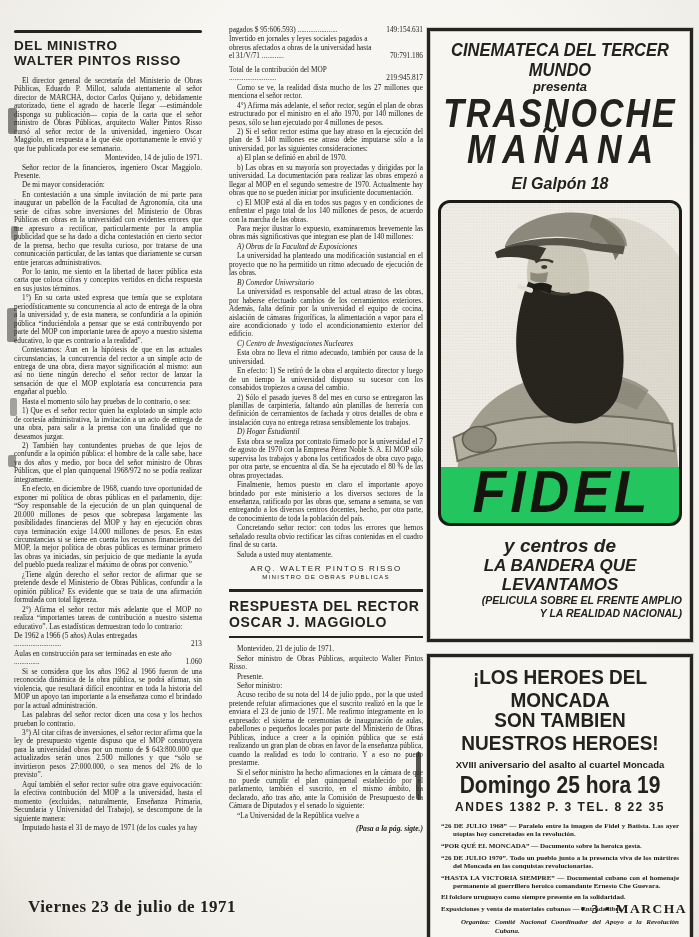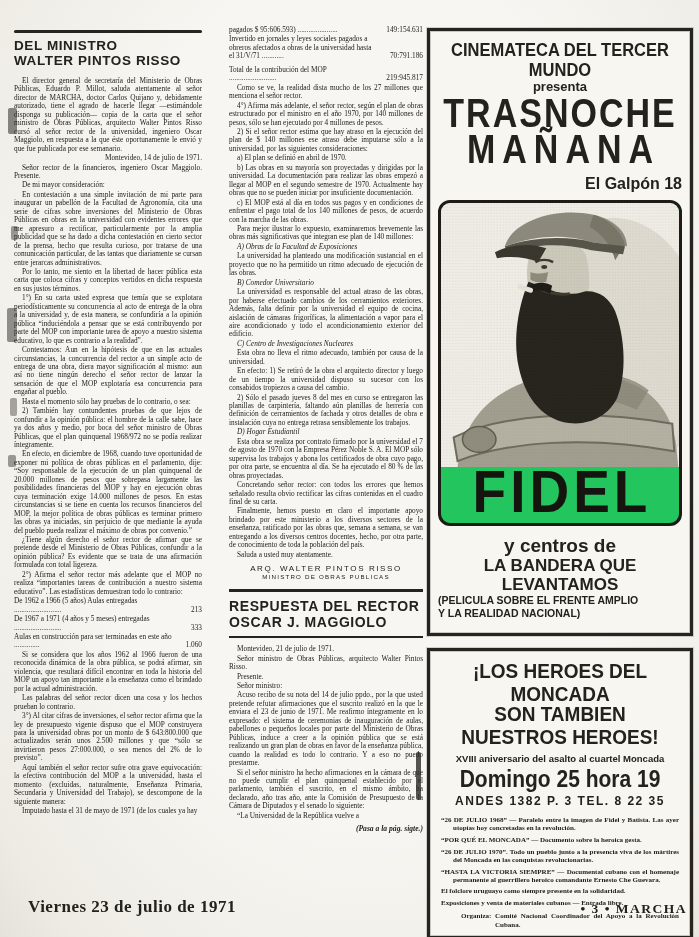--- a/index.html
+++ b/index.html
@@ -40,56 +40,56 @@
   
   .a2-rule-top { height:3px; background:#26241f; margin:9px 0 6px; }
   .a2-title { font-family:"Liberation Sans", sans-serif; font-weight:bold; font-size:14px;
               line-height:16px; letter-spacing:.6px; }
   .a2-rule-bottom { height:2px; background:#26241f; margin:6px 0 7px; }
   .continuation { font-weight:bold; font-style:italic; text-align:right; font-size:7.6px; margin-top:4px; }
 
   
   .ad { border:3px solid #26241f; background:#f7f6f1;
         box-shadow: inset 0 0 0 1px rgba(38,36,31,.22), 0 0 0 1px rgba(38,36,31,.18); }
-  #cinemateca { padding:10px 8px 13px; }
+  #cinemateca { padding:10px 8px 19px;font-style:italic; }
   .cin-presenter { font-family:"Liberation Sans", sans-serif; font-weight:bold; font-size:16.5px;
                    text-align:center; line-height:18px; transform:scaleY(1.15); }
   .cin-presents  { font-family:"Liberation Sans", sans-serif; font-weight:bold; font-size:13px;
                    text-align:center; line-height:16px; margin-top:2px; }
   .cin-t { font-family:"Liberation Sans", sans-serif; font-weight:bold; font-size:34px;
            text-align:center; line-height:36px; letter-spacing:2px; transform:scaleY(1.2); }
   .cin-t.wide { letter-spacing:7px; text-indent:7px; }
   .cin-venue { font-family:"Liberation Sans", sans-serif; font-weight:bold; font-size:16px;
-               text-align:right; line-height:18px; margin:8px 0 7px; }
+               text-align:center; line-height:18px; margin:8px 0 7px; }
   .photo-frame { border:3px solid #1d1b17; border-radius:12px; overflow:hidden;
                  background:#22c55e; }
   .portrait { display:block; width:100%; height:264px; }
   .fidel { font-family:"Liberation Sans", sans-serif; font-weight:bold; font-size:55px;
            line-height:56px; text-align:center; letter-spacing:4px; text-indent:4px;
            transform:scaleY(1.08); margin:-4px 0 4px; color:#16140f; }
   .cin-sub1 { font-family:"Liberation Sans", sans-serif; font-weight:bold; font-size:19px;
               text-align:center; line-height:20px; margin-top:10px; }
   .cin-sub2 { font-family:"Liberation Sans", sans-serif; font-weight:bold; font-size:17px;
               text-align:center; line-height:19px; }
   .cin-sub3 { font-family:"Liberation Sans", sans-serif; font-weight:bold; font-size:10.5px;
-              text-align:left; line-height:13px; }
+              text-align:right; line-height:13px; }
 
   #moncada { margin-top:12px; padding:10px 11px 7px; }
   .mon-h { font-family:"Liberation Sans", sans-serif; font-weight:bold; font-size:19px;
            text-align:center; line-height:21.5px; transform:scaleY(1.05); }
   .mon-sub { font-family:"Liberation Sans", sans-serif; font-weight:bold; font-size:9.5px;
              text-align:center; margin:6px 0 3px; }
   .mon-when { font-family:"Liberation Sans", sans-serif; font-weight:bold; font-size:21px;
               text-align:center; line-height:23px; transform:scaleY(1.1); }
   .mon-where { font-family:"Liberation Sans", sans-serif; font-weight:bold; font-size:12px;
                letter-spacing:1.5px; text-align:center; margin:4px 0 8px; }
   .mon-item { font-size:7px; line-height:8.2px; font-weight:bold; text-align:justify;
               padding-left:12px; text-indent:-12px; margin:0 0 3.5px; }
   .mon-org  { font-size:7px; line-height:8.2px; font-weight:bold; text-align:justify;
-              padding-left:54px; text-indent:-34px; margin-top:5px; }
+              padding-left:54px; text-indent:-34px; margin-top:5px;font-style:italic; }
 
   
   #footer-left  { position:absolute; left:28px; top:897px; font-weight:bold; font-size:17px;
                   letter-spacing:.5px; }
   #footer-right { position:absolute; right:12px; top:901px; font-weight:bold; font-size:13.5px;
                   letter-spacing:1.5px; }
 
   
   .smudge { position:absolute; background:#2c2a25; border-radius:2px; }
 </style>
@@ -105,28 +105,28 @@
     <div class="paras-start">
         <div class="para">El director general de secretaría del Ministerio de Obras Públicas, Eduardo P. Millot, saluda atentamente al señor director de MARCHA, doctor Carlos Quijano y, debidamente autorizado, tiene el agrado de hacerle llegar —estimándole disponga su publicación— copia de la carta que el señor ministro de Obras Públicas, arquitecto Walter Pintos Risso cursó al señor rector de la universidad, ingeniero Oscar Maggiolo, en respuesta a la que éste oportunamente le envió y que fue publicada por ese semanario.</div>
         <div class="para right">Montevideo, 14 de julio de 1971.</div>
         <div class="para">Señor rector de la financieros, ingeniero Oscar Maggiolo. Presente.</div>
         <div class="para">De mi mayor consideración:</div>
         <div class="para">En contestación a una simple invitación de mi parte para inaugurar un pabellón de la Facultad de Agronomía, cita una serie de cifras sobre inversiones del Ministerio de Obras Públicas en obras en la universidad con evidentes errores que me apresuro a rectificar, particularmente por la amplia publicidad que se ha dado a dicha contestación en cierto sector de la prensa, hecho que resulta curioso, por tratarse de una comunicación particular, de las tantas que diariamente se cursan entre jerarcas administrativos.</div>
         <div class="para">Por lo tanto, me siento en la libertad de hacer pública esta carta que coloca cifras y conceptos vertidos en dicha respuesta en sus justos términos.</div>
         <div class="para">1°) En su carta usted expresa que temía que se explotara periodísticamente su concurrencia al acto de entrega de la obra a la universidad y, de esta manera, se confundiría a la opinión pública “induciéndola a pensar que se está contribuyendo por parte del MOP con importante tarea de apoyo a nuestro sistema educativo, lo que es contrario a la realidad”.</div>
         <div class="para">Contestamos: Aun en la hipótesis de que en las actuales circunstancias, la concurrencia del rector a un simple acto de entrega de una obra, diera mayor significación al mismo: aun así no tiene ningún derecho el señor rector de lanzar la sensación de que el MOP explotaría esa concurrencia para engañar al pueblo.</div>
         <div class="para">Hasta el momento sólo hay pruebas de lo contrario, o sea:</div>
+        <div class="para">1) Que es el señor rector quien ha explotado un simple acto de cortesía administrativa, la invitación a un acto de entrega de una obra, para salir a la prensa con una finalidad que no deseamos juzgar.</div>
         <div class="para">2) También hay contundentes pruebas de que lejos de confundir a la opinión pública: el hombre de la calle sabe, hace ya dos años y medio, por boca del señor ministro de Obras Públicas, que el plan quinquenal 1968/972 no se podía realizar íntegramente.</div>
         <div class="para">En efecto, en diciembre de 1968, cuando tuve oportunidad de exponer mi política de obras públicas en el parlamento, dije: “Soy responsable de la ejecución de un plan quinquenal de 20.000 millones de pesos que sobrepasa largamente las posibilidades financieras del MOP y hay en ejecución obras cuya terminación exige 14.000 millones de pesos. En estas circunstancias si se tiene en cuenta los recursos financieros del MOP, la mejor política de obras públicas es terminar primero las obras ya iniciadas, sin perjuicio de que mediante la ayuda del pueblo pueda realizar el máximo de obras por convenio.”</div>
         <div class="para">¿Tiene algún derecho el señor rector de afirmar que se pretende desde el Ministerio de Obras Públicas, confundir a la opinión pública? Es evidente que se trata de una afirmación formulada con total ligereza.</div>
         <div class="para">2°) Afirma el señor rector más adelante que el MOP no realiza “importantes tareas de contribución a nuestro sistema educativo”. Las estadísticas demuestran todo lo contrario:</div>
       </div>
     <div>
         <div class="tline"><span>De 1962 a 1966 (5 años) Aulas entregadas ..........................</span><span class="tl-amt">213</span></div>
-        <div class="tline"><span>De 1967 a 1971 (4 años y 5 meses) entregadas ..........................</span><span class="tl-amt">333</span></div>
         <div class="tline"><span>Aulas en construcción para ser terminadas en este año ..............</span><span class="tl-amt">1.060</span></div>
       </div>
     <div>
         <div class="para">Si se considera que los años 1962 al 1966 fueron de una reconocida dinámica de la obra pública, se podrá afirmar, sin violencia, que resultará difícil encontrar en toda la historia del MOP un apoyo tan importante a la enseñanza como el brindado por la actual administración.</div>
         <div class="para">Las palabras del señor rector dicen una cosa y los hechos prueban lo contrario.</div>
         <div class="para">3°) Al citar cifras de inversiones, el señor rector afirma que la ley de presupuesto vigente dispuso que el MOP construyera para la universidad obras por un monto de $ 643:800.000 que actualizados serán unos 2.500 millones y que “sólo se invirtieron pesos 27:000.000, o sea menos del 2% de lo previsto”.</div>
         <div class="para">Aquí también el señor rector sufre otra grave equivocación: la efectiva contribución del MOP a la universidad, hasta el momento (excluidas, naturalmente, Enseñanza Primaria, Secundaria y Universidad del Trabajo), se descompone de la siguiente manera:</div>
         <div class="para">Imputado hasta el 31 de mayo de 1971 (de los cuales ya hay</div>
       </div>
   </div>
@@ -148,22 +148,22 @@
         <div class="para ital">A) Obras de la Facultad de Exposiciones</div>
         <div class="para">La universidad ha planteado una modificación sustancial en el proyecto que no ha permitido un ritmo adecuado de ejecución de las obras.</div>
         <div class="para ital">B) Comedor Universitario</div>
         <div class="para">La universidad es responsable del actual atraso de las obras, por haberse efectuado cambios de los cerramientos exteriores. Además, falta definir por la universidad el equipo de cocina, aislación de cámaras frigoríficas, la alimentación a vapor para el aire acondicionado y todo el acondicionamiento exterior del edificio.</div>
         <div class="para ital">C) Centro de Investigaciones Nucleares</div>
         <div class="para">Esta obra no lleva el ritmo adecuado, también por causa de la universidad.</div>
         <div class="para">En efecto: 1) Se retiró de la obra el arquitecto director y luego de un tiempo la universidad dispuso su sucesor con los consabidos tropiezos a causa del cambio.</div>
         <div class="para">2) Sólo el pasado jueves 8 del mes en curso se entregaron las planillas de carpintería, faltando aún planillas de herrería con definición de cerramientos de fachada y otros detalles de obra e instalación cuya no entrega retrasa sensiblemente los trabajos.</div>
         <div class="para ital">D) Hogar Estudiantil</div>
         <div class="para">Esta obra se realiza por contrato firmado por la universidad el 7 de agosto de 1970 con la Empresa Pérez Noble S. A. El MOP sólo supervisa los trabajos y abona los certificados de obra cuyo pago, por otra parte, se encuentra al día. Se ha ejecutado el 80 % de las obras proyectadas.</div>
+        <div class="para">Finalmente, hemos puesto en claro el importante apoyo brindado por este ministerio a los diversos sectores de la enseñanza, ratificado por las obras que, semana a semana, se van entregando a los diversos centros docentes, hecho, por otra parte, de conocimiento de toda la población del país.</div>
         <div class="para">Concretando señor rector: con todos los errores que hemos señalado resulta obvio rectificar las cifras contenidas en el cuadro final de su carta.</div>
-        <div class="para">Finalmente, hemos puesto en claro el importante apoyo brindado por este ministerio a los diversos sectores de la enseñanza, ratificado por las obras que, semana a semana, se van entregando a los diversos centros docentes, hecho, por otra parte, de conocimiento de toda la población del país.</div>
         <div class="para">Saluda a usted muy atentamente.</div>
       </div>
     <div class="sig-name">ARQ. WALTER PINTOS RISSO</div>
     <div class="sig-role">MINISTRO DE OBRAS PUBLICAS</div>
 
     <div class="a2-rule-top"></div>
     <div class="a2-title">RESPUESTA DEL RECTOR</div>
     <div class="a2-title">OSCAR J. MAGGIOLO</div>
     <div class="a2-rule-bottom"></div>
     <div>

